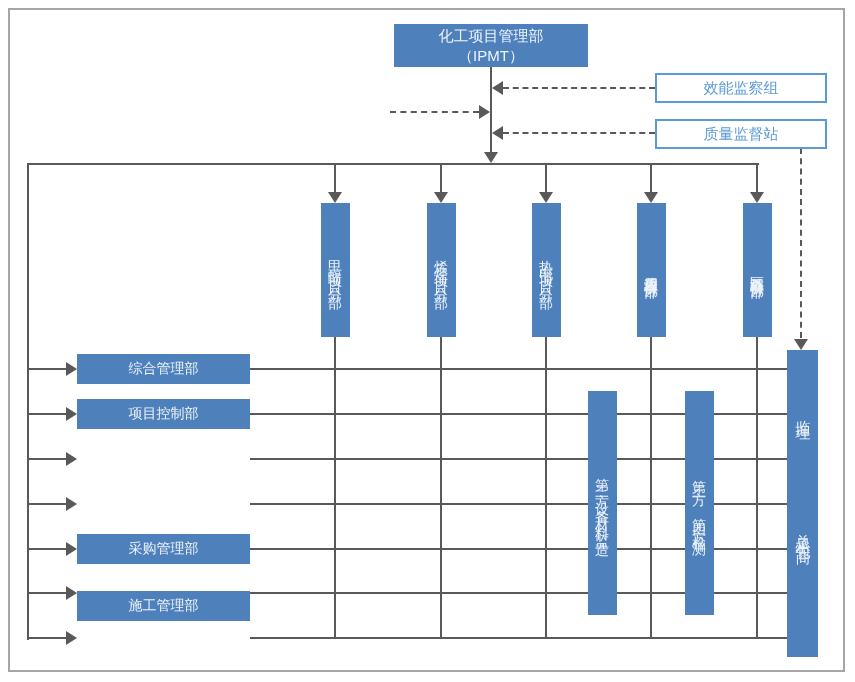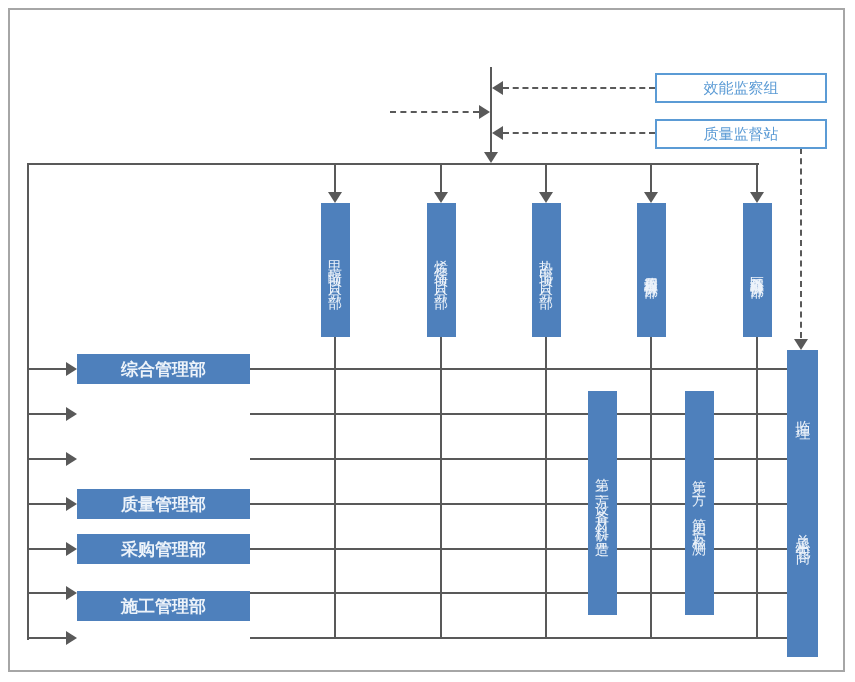--- a/index.html
+++ b/index.html
@@ -15,21 +15,21 @@
   
   .arr{position:absolute;width:0;height:0;z-index:1;}
   .arr-down{border-left:7px solid transparent;border-right:7px solid transparent;border-top:11px solid #595959;}
   .arr-right{border-top:7px solid transparent;border-bottom:7px solid transparent;border-left:11px solid #595959;}
   .arr-left{border-top:7px solid transparent;border-bottom:7px solid transparent;border-right:11px solid #595959;}
   
   .bluebox{
     position:absolute;background:#4e80bc;color:#edf3fa;z-index:2;
     display:flex;align-items:center;justify-content:center;text-align:center;box-sizing:border-box;
   }
-  .deptbox{width:173px;height:30px;left:77px;font-size:17px;font-weight:bold;}
+  .deptbox{width:173px;height:30px;left:77px;font-size:14px;}
   .vbox{width:29px;font-size:14px;}
   .vtext{writing-mode:vertical-rl;text-orientation:upright;}
   .ls7{letter-spacing:7px;}
   .ls1{letter-spacing:1px;}
   .ls8{letter-spacing:8px;}
   .ls6{letter-spacing:6px;}
   .ls5{letter-spacing:5px;}
   
   .whitebox{
     position:absolute;background:#ffffff;border:2px solid #5b9bd5;color:#5b9bd5;z-index:2;
@@ -94,20 +94,24 @@
 
   <div class="dash-h" style="left:390px;top:111px;width:89px;"></div>
   <div class="arr arr-right" style="left:479px;top:105px;"></div>
   <div class="dash-h" style="left:503px;top:87px;width:152px;"></div>
   <div class="arr arr-left" style="left:492px;top:81px;"></div>
   <div class="dash-h" style="left:503px;top:132px;width:152px;"></div>
   <div class="arr arr-left" style="left:492px;top:126px;"></div>
   <div class="dash-v" style="left:800px;top:148px;height:190px;"></div>
   <div class="arr arr-down" style="left:794px;top:339px;"></div>
 
+  <div class="ipmt">
+    <span>化工项目管理部</span>
+    <span>（IPMT）</span>
+  </div>
 
   <div class="whitebox" style="left:655px;top:73px;width:172px;height:30px;">
     <span>效能监察组</span>
   </div>
   <div class="whitebox" style="left:655px;top:119px;width:172px;height:30px;">
     <span>质量监督站</span>
   </div>
 
   <div class="bluebox vbox" style="left:321px;top:203px;height:134px;">
     <span class="vtext ls7">甲醇项目分部</span>
@@ -121,22 +125,22 @@
   <div class="bluebox vbox" style="left:637px;top:203px;height:134px;">
     <span class="vtext ls1">公用工程项目分部</span>
   </div>
   <div class="bluebox vbox" style="left:743px;top:203px;height:134px;">
     <span class="vtext ls1">区外工程项目分部</span>
   </div>
 
   <div class="bluebox deptbox" style="top:354px;">
     <span>综合管理部</span>
   </div>
-  <div class="bluebox deptbox" style="top:489px;">
-    <span>质量管理部</span>
+  <div class="bluebox deptbox" style="top:399px;">
+    <span>项目控制部</span>
   </div>
   <div class="bluebox deptbox" style="top:534px;">
     <span>采购管理部</span>
   </div>
   <div class="bluebox deptbox" style="top:591px;">
     <span>施工管理部</span>
   </div>
 
   <div class="bluebox vbox" style="left:588px;top:391px;height:224px;">
     <span class="vtext ls8">第三方设备材料监造</span>

